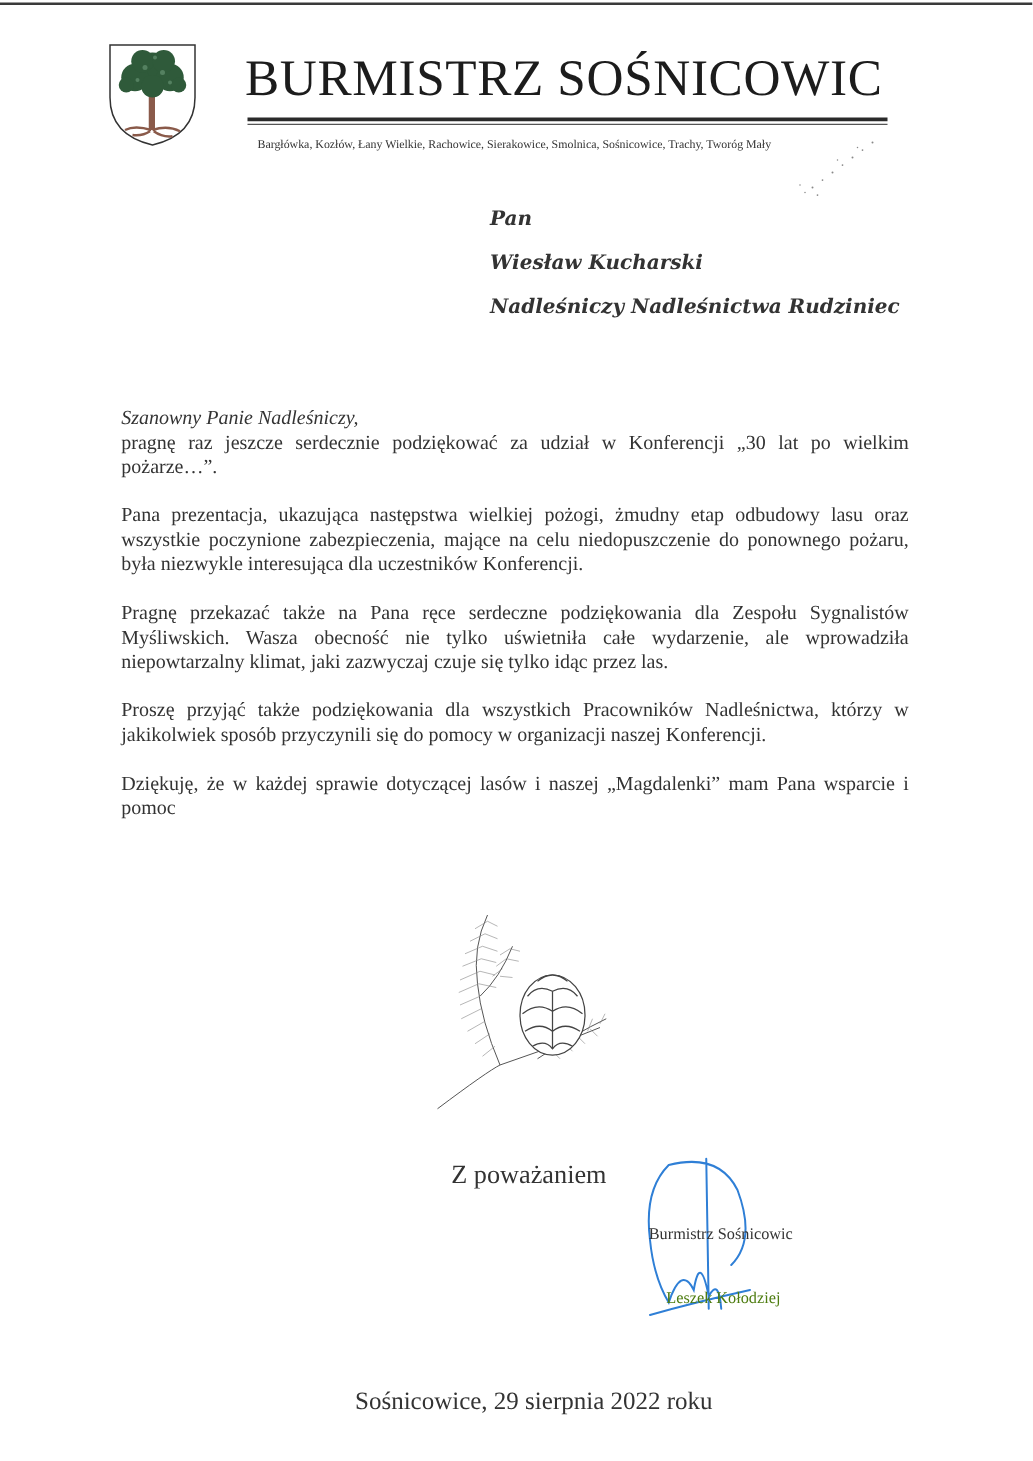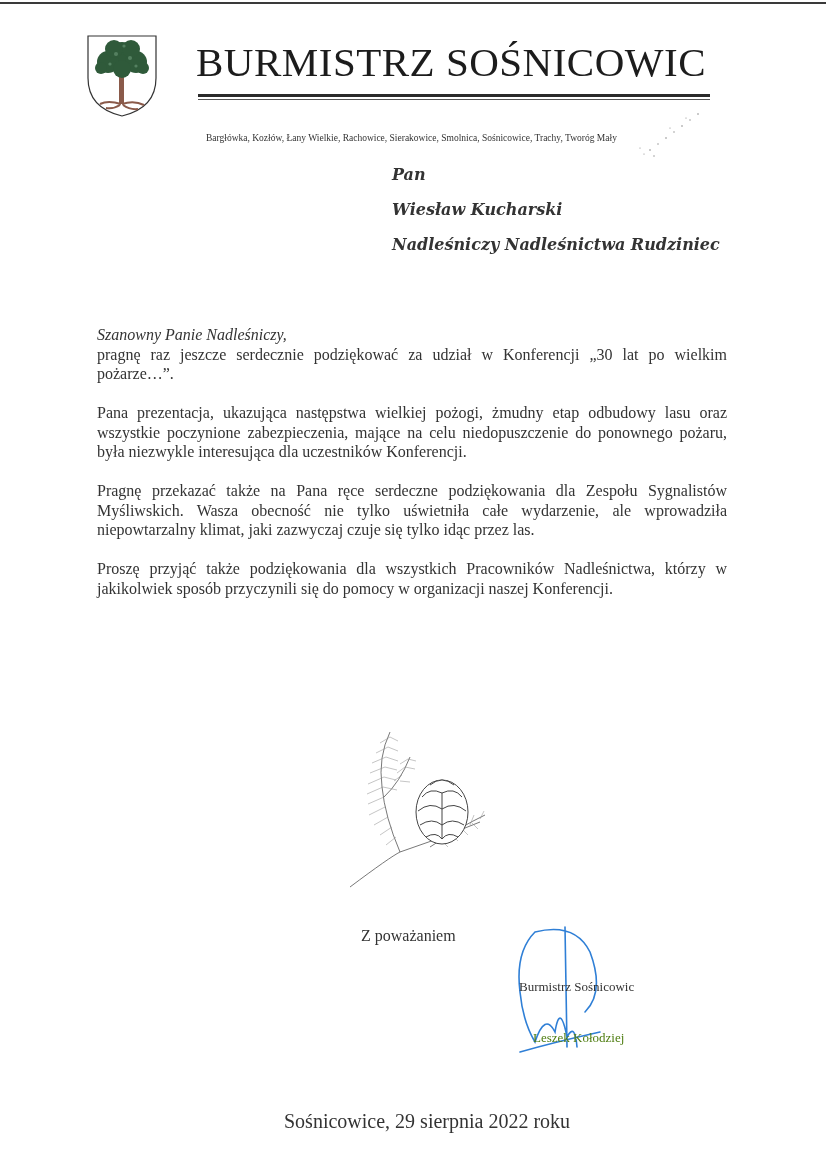--- a/index.html
+++ b/index.html
@@ -5,35 +5,35 @@
   html, body { margin: 0; padding: 0; background: #ffffff; }
   body { width: 826px; height: 1169px; position: relative; overflow: hidden; color: #2b2b2b; }
   .scan-edge { position: absolute; left: 0; top: 0; width: 826px; height: 2px; background: #3a3a3a; }
   .page { position: absolute; left: 0; top: 2px; width: 750px; height: 1169px; padding-left: 32px; }
 
   
   .crest { position: absolute; left: 86px; top: 32px; width: 72px; height: 84px; }
   .org-title { position: absolute; left: 196px; top: 36px; font-family: "Liberation Serif", serif; font-size: 41px; letter-spacing: 0.5px; color: #1c1c1c; white-space: nowrap; }
   .rule-thick { position: absolute; left: 198px; top: 92px; width: 512px; height: 3px; background: #2a2a2a; }
   .rule-thin { position: absolute; left: 198px; top: 97px; width: 512px; height: 1px; background: #555; }
-  .villages { position: absolute; left: 206px; top: 109px; font-family: "Liberation Serif", serif; font-size: 9.5px; color: #333; white-space: nowrap; margin-top: 22px; }
+  .villages { position: absolute; left: 206px; top: 109px; font-family: "Liberation Serif", serif; font-size: 9.5px; color: #333; white-space: nowrap; }
 
   
   .recipient { position: absolute; left: 392px; top: 155px; font-family: "DejaVu Serif", serif; font-weight: bold; color: #333; font-style: italic; }
   .recipient div { font-size: 16px; line-height: 35px; white-space: nowrap; }
 
   
   .body-text { position: absolute; left: 97px; top: 323px; width: 630px; font-family: "Liberation Serif", serif; font-size: 16px; line-height: 19.5px; color: #333; }
   .salutation { font-style: italic; }
   .para { text-align: justify; margin: 0 0 19.5px 0; }
   .para.first { margin-top: 0; }
 
   .ornament { position: absolute; left: 330px; top: 725px; width: 190px; height: 175px; }
 
-  .closing { position: absolute; left: 361px; top: 925px; font-family: "Liberation Serif", serif; font-size: 16px; color: #333; white-space: nowrap; }
+  .closing { position: absolute; left: 361px; top: 925px; font-family: "Liberation Serif", serif; font-size: 21px; color: #333; white-space: nowrap; }
   .sig-title { position: absolute; left: 519px; top: 977px; font-family: "Liberation Serif", serif; font-size: 13px; color: #333; white-space: nowrap; }
   .sig-name { position: absolute; left: 533px; top: 1028px; font-family: "Liberation Serif", serif; font-size: 13px; color: #4d7c0f; white-space: nowrap; }
   .signature { position: absolute; left: 505px; top: 920px; width: 120px; height: 140px; }
 
   .date-line { position: absolute; left: 284px; top: 1108px; font-family: "Liberation Serif", serif; font-size: 20px; color: #333; white-space: nowrap; }
 
   .speckle { position: absolute; left: 630px; top: 108px; width: 80px; height: 55px; }
 </style>
 </head>
 <body>
@@ -91,20 +91,21 @@
     <div>Wiesław Kucharski</div>
     <div>Nadleśniczy Nadleśnictwa Rudziniec</div>
   </div>
 
   <div class="body-text">
     <div class="salutation">Szanowny Panie Nadleśniczy,</div>
     <p class="para first">pragnę raz jeszcze serdecznie podziękować za udział w Konferencji „30 lat po wielkim pożarze…”.</p>
     <p class="para">Pana prezentacja, ukazująca następstwa wielkiej pożogi, żmudny etap odbudowy lasu oraz wszystkie poczynione zabezpieczenia, mające na celu niedopuszczenie do ponownego pożaru, była niezwykle interesująca dla uczestników Konferencji.</p>
     <p class="para">Pragnę przekazać także na Pana ręce serdeczne podziękowania dla Zespołu Sygnalistów Myśliwskich. Wasza obecność nie tylko uświetniła całe wydarzenie, ale wprowadziła niepowtarzalny klimat, jaki zazwyczaj czuje się tylko idąc przez las.</p>
     <p class="para">Proszę przyjąć także podziękowania dla wszystkich Pracowników Nadleśnictwa, którzy w jakikolwiek sposób przyczynili się do pomocy w organizacji naszej Konferencji.</p>
+    <p class="para">Dziękuję, że w każdej sprawie dotyczącej lasów i naszej „Magdalenki” mam Pana wsparcie i pomoc</p>
   </div>
 
   <svg class="ornament" viewBox="0 0 190 175">
     <g stroke="#555" fill="none" stroke-width="0.8">
       <path d="M20 160 Q60 130 70 125 Q110 112 150 95"></path>
       <path d="M70 125 Q55 90 52 60 Q48 30 60 5"></path>
       <path d="M54 70 Q70 55 80 30"></path>
       <path d="M100 120 Q130 100 155 88"></path>
     </g>
     <g stroke="#8a8a8a" stroke-width="0.5">

